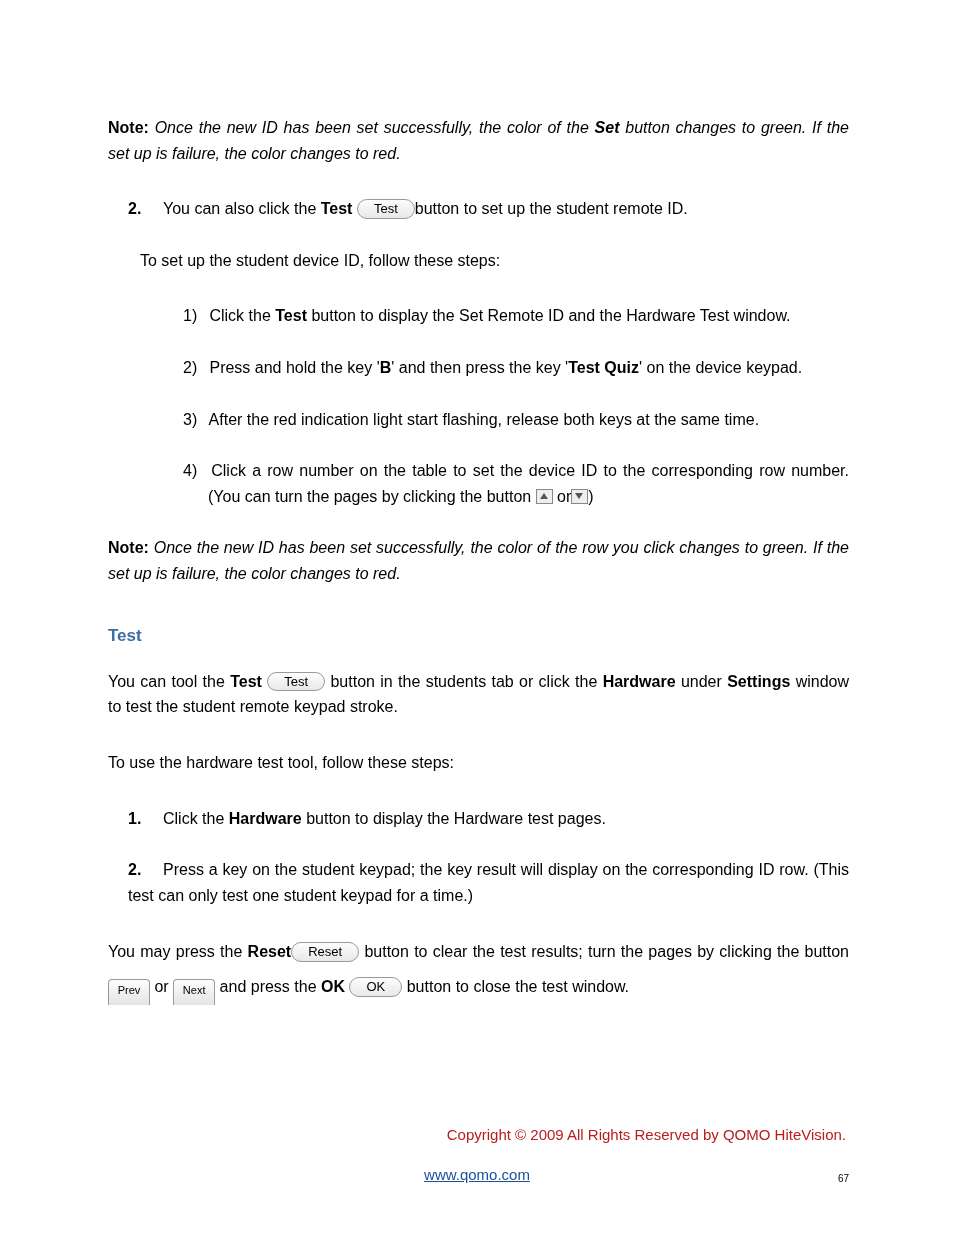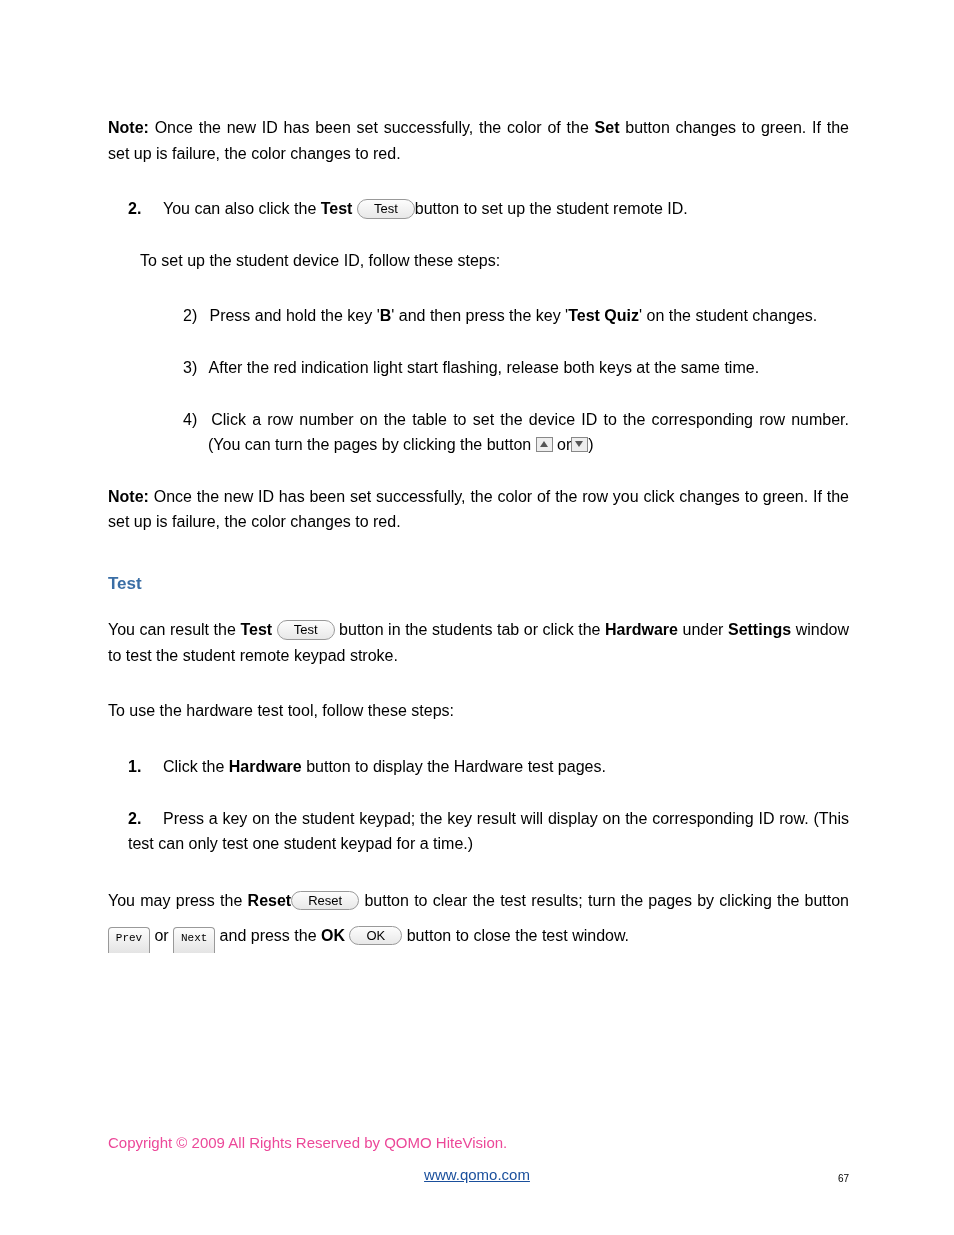--- a/index.html
+++ b/index.html
@@ -18,21 +18,21 @@
     padding: 115px 105px 0 108px;
     line-height: 1.6;
   }
   .para {
     text-align: justify;
     margin-bottom: 30px;
   }
   .note-label {
     font-weight: bold;
   }
-  .italic { }
+  .italic { font-style: italic; }
   .bold { font-weight: bold; margin-top: 8px; }
   .ol-top {
     list-style: none;
     padding: 0;
     margin: 0 0 20px 20px;
   }
   .ol-top > li {
     text-align: justify;
     margin-bottom: 26px;
   }
@@ -110,29 +110,28 @@
     border: 1px solid #999;
     border-top-left-radius: 4px;
     border-top-right-radius: 4px;
     border-bottom: none;
     text-align: center;
     font-size: 11px;
     line-height: 16px;
     padding-top: 2px;
     vertical-align: bottom;
     box-sizing: border-box;
-    font-family: Liberation Mono, monospace;
   }
   .footer {
     position: absolute;
     left: 108px;
     width: 738px;
-    bottom: 80px;
-    text-align: left;
-    color: #ec4899;
+    bottom: 88px;
+    text-align: right;
+    color: #b91c1c;
     font-size: 15px;
   }
   .footer-web {
     position: absolute;
     left: 108px;
     width: 738px;
     bottom: 48px;
     text-align: center;
     font-size: 15px;
   }
@@ -160,41 +159,45 @@
     <li>
       <span class="num">2.</span><span>You can also click the </span><span class="bold">Test</span>
       <span class="inline-btn">Test</span><span>button to set up the student remote ID.</span>
     </li>
   </ol>
 
   <div class="para" style="margin-left:32px;">To set up the student device ID, follow these steps:</div>
 
   <ol class="sublist">
     <li>
+      <span class="snum">1)</span>
+      <span><span>Click the </span><span class="bold">Test</span><span> button to display the Set Remote ID and the Hardware Test window.</span></span>
+    </li>
+    <li>
       <span class="snum">2)</span>
-      <span><span>Press and hold the key '</span><span class="bold">B</span><span>' and then press the key '</span><span class="bold">Test Quiz</span><span>' on the student changes.</span></span>
+      <span><span>Press and hold the key '</span><span class="bold">B</span><span>' and then press the key '</span><span class="bold">Test Quiz</span><span>' on the device keypad.</span></span>
     </li>
     <li>
       <span class="snum">3)</span>
       <span>After the red indication light start flashing, release both keys at the same time.</span>
     </li>
     <li>
       <span class="snum">4)</span>
       <span><span>Click a row number on the table to set the device ID to the corresponding row number. (You can turn the pages by clicking the button </span><span class="tiny-icon up"></span> <span>or</span><span class="tiny-icon down"></span><span>)</span></span>
     </li>
   </ol>
 
   <div class="para">
     <span class="note-label">Note:</span><span class="italic"> Once the new ID has been set successfully, the color of the row you click changes to green. If the set up is failure, the color changes to red.</span>
   </div>
 
   <div class="heading">Test</div>
 
   <div class="para">
-    <span>You can result the </span><span class="bold">Test</span>
+    <span>You can tool the </span><span class="bold">Test</span>
     <span class="inline-btn">Test</span>
     <span> button in the students tab or click the </span><span class="bold">Hardware</span><span> under </span><span class="bold">Settings</span><span> window to test the student remote keypad stroke.</span>
   </div>
 
   <div class="para">To use the hardware test tool, follow these steps:</div>
 
   <ol class="ol-top">
     <li>
       <span class="num">1.</span><span>Click the </span><span class="bold">Hardware</span><span> button to display the Hardware test pages.</span>
     </li>

